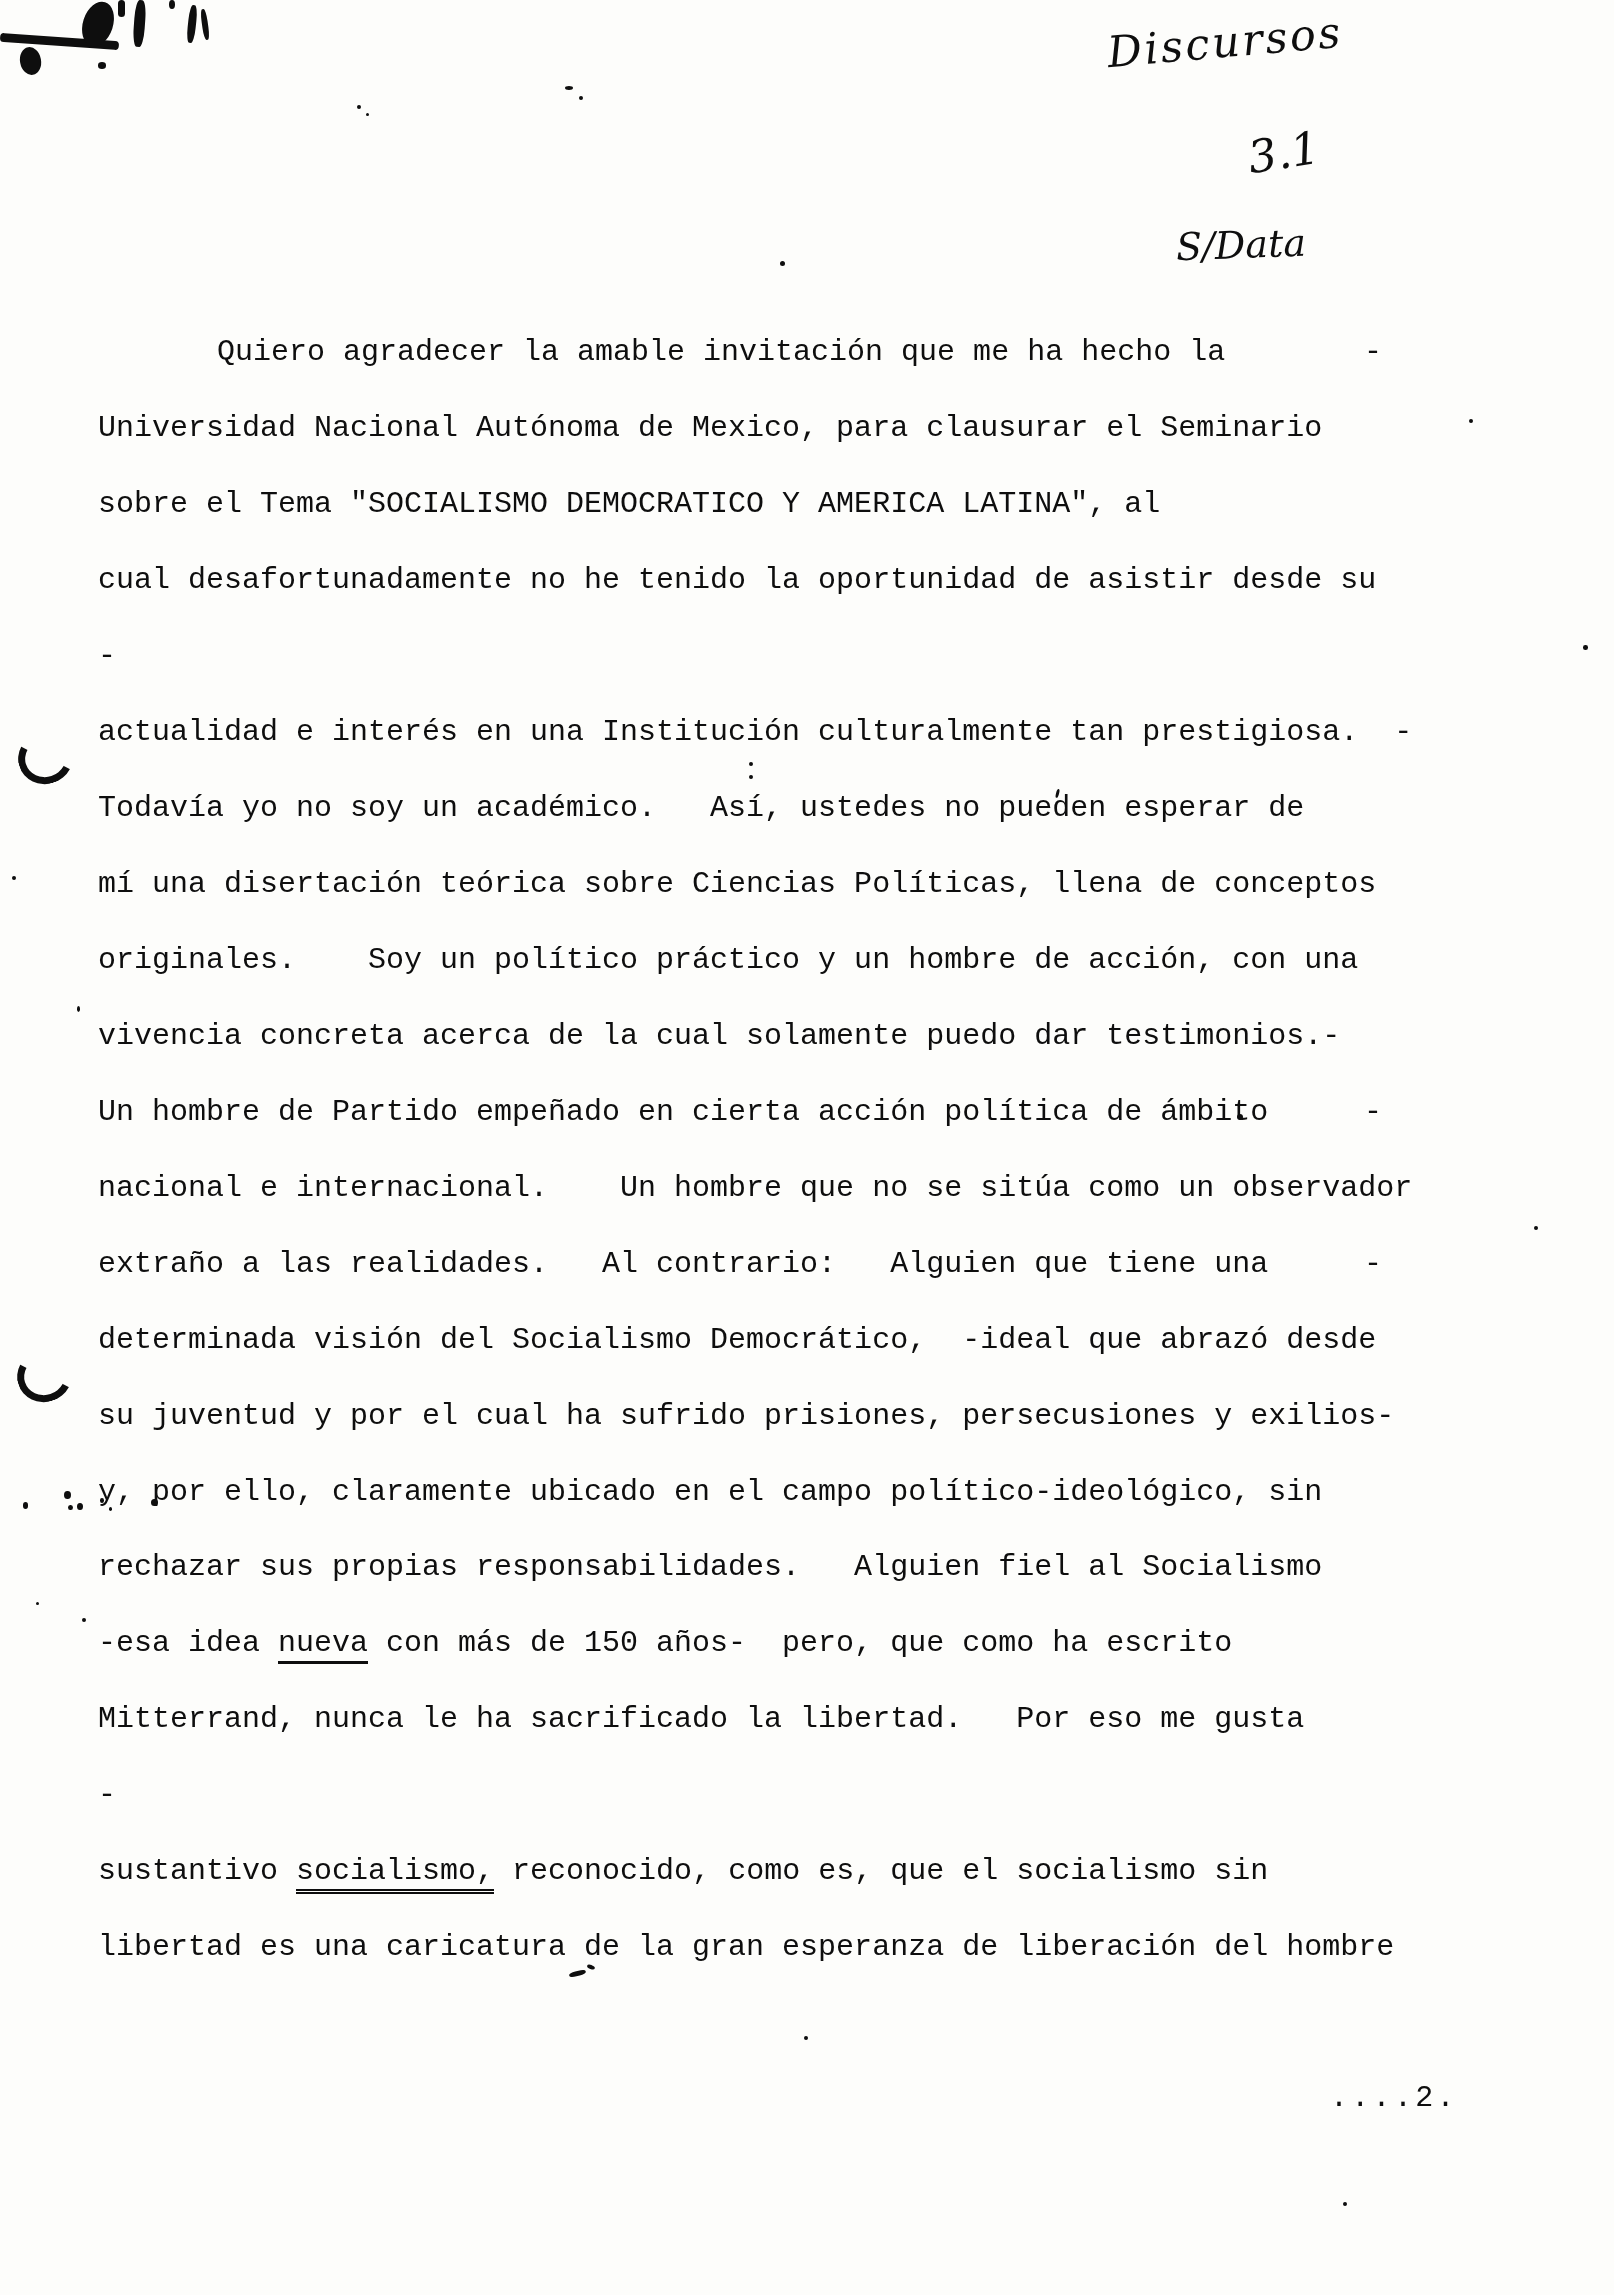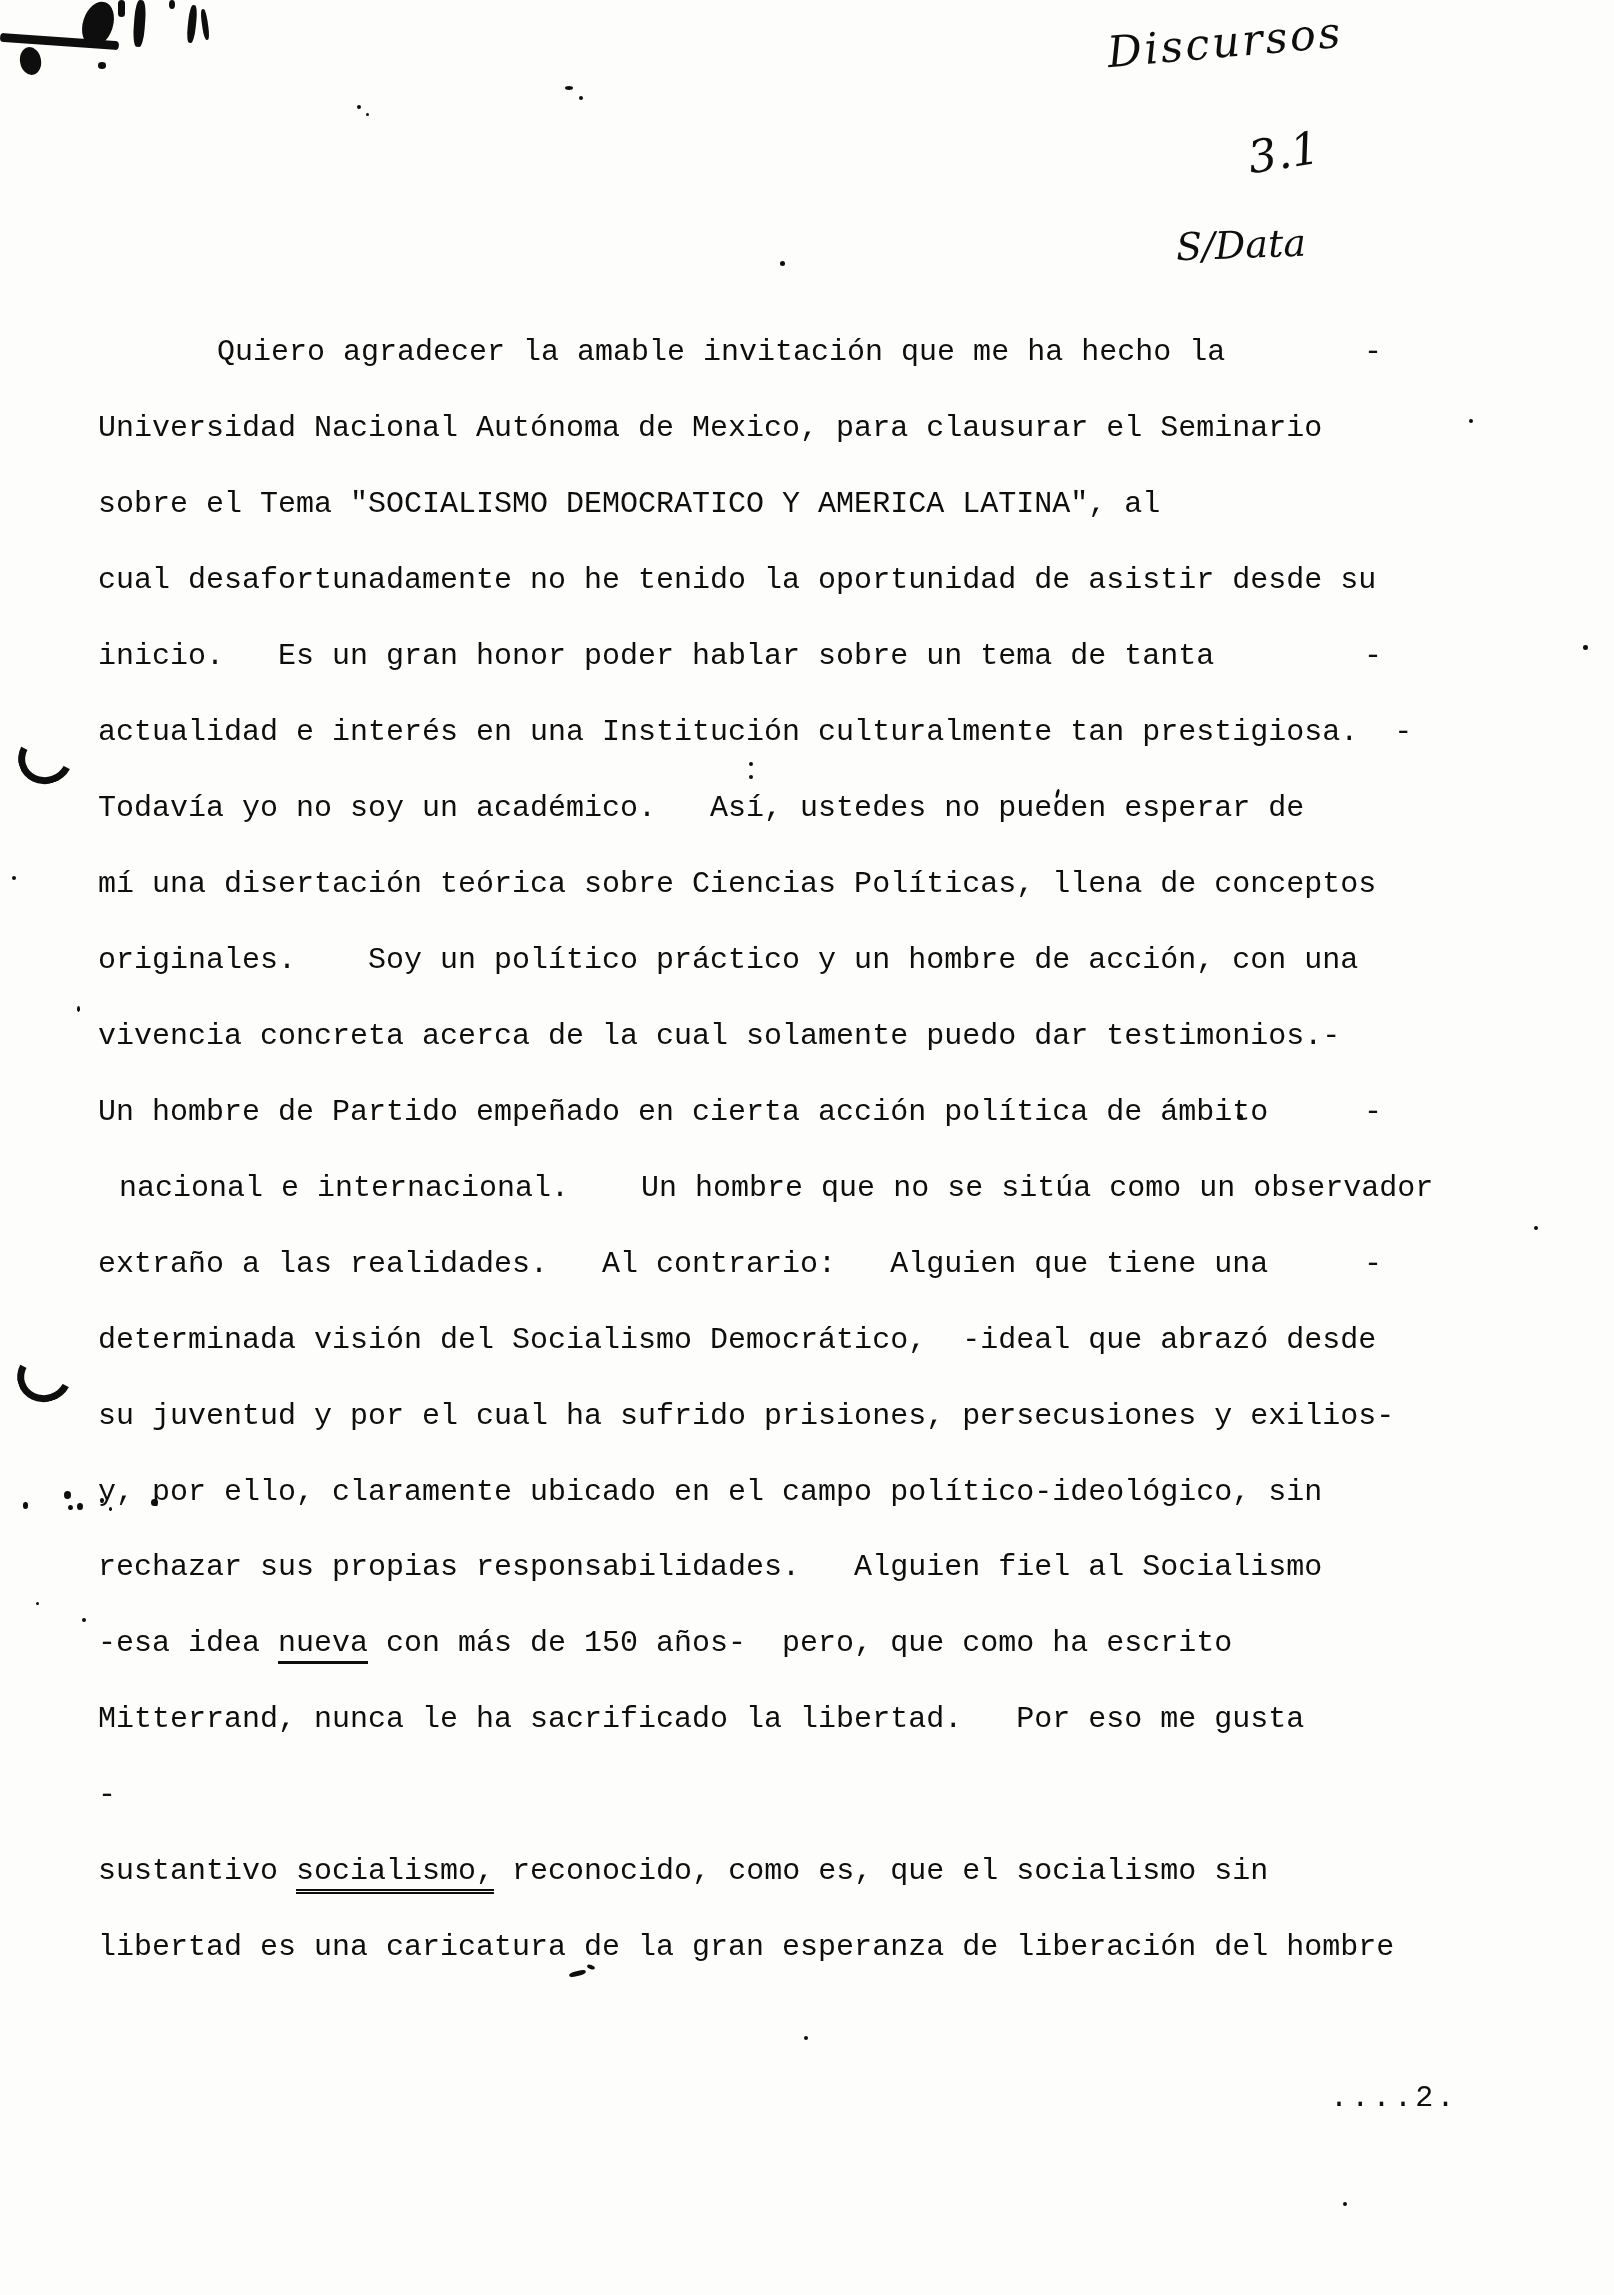--- a/index.html
+++ b/index.html
@@ -61,21 +61,20 @@
       <div class="line" style="top: 411px;">
         <span class="ltext"><span>Universidad Nacional Autónoma de Mexico, para clausurar el Seminario</span></span>
       </div>
       <div class="line" style="top: 487px;">
         <span class="ltext"><span>sobre el Tema "SOCIALISMO DEMOCRATICO Y AMERICA LATINA", al</span></span>
       </div>
       <div class="line" style="top: 563px;">
         <span class="ltext"><span>cual desafortunadamente no he tenido la oportunidad de asistir desde su</span></span>
       </div>
       <div class="line" style="top: 639px;">
-        <span class="ltext"><span>inicio.   Es un gran honor poder hablar sobre un tema de tanta</span></span>
         <span class="tail">-</span>
       </div>
       <div class="line" style="top: 715px;">
         <span class="ltext"><span>actualidad e interés en una Institución culturalmente tan prestigiosa.</span></span>
         <span class="tail">-</span>
       </div>
       <div class="line" style="top: 791px;">
         <span class="ltext"><span>Todavía yo no soy un académico.   Así, ustedes no pueden esperar de</span></span>
       </div>
       <div class="line" style="top: 867px;">
@@ -84,21 +83,21 @@
       <div class="line" style="top: 943px;">
         <span class="ltext"><span>originales.    Soy un político práctico y un hombre de acción, con una</span></span>
       </div>
       <div class="line" style="top: 1019px;">
         <span class="ltext"><span>vivencia concreta acerca de la cual solamente puedo dar testimonios.-</span></span>
       </div>
       <div class="line" style="top: 1095px;">
         <span class="ltext"><span>Un hombre de Partido empeñado en cierta acción política de ámbito</span></span>
         <span class="tail">-</span>
       </div>
-      <div class="line" style="top: 1171px; margin-left: 21px;">
+      <div class="line" style="top: 1171px;">
         <span class="ltext"><span>nacional e internacional.    Un hombre que no se sitúa como un observador</span></span>
       </div>
       <div class="line" style="top: 1247px;">
         <span class="ltext"><span>extraño a las realidades.   Al contrario:   Alguien que tiene una</span></span>
         <span class="tail">-</span>
       </div>
       <div class="line" style="top: 1323px;">
         <span class="ltext"><span>determinada visión del Socialismo Democrático,  -ideal que abrazó desde</span></span>
       </div>
       <div class="line" style="top: 1399px;">

